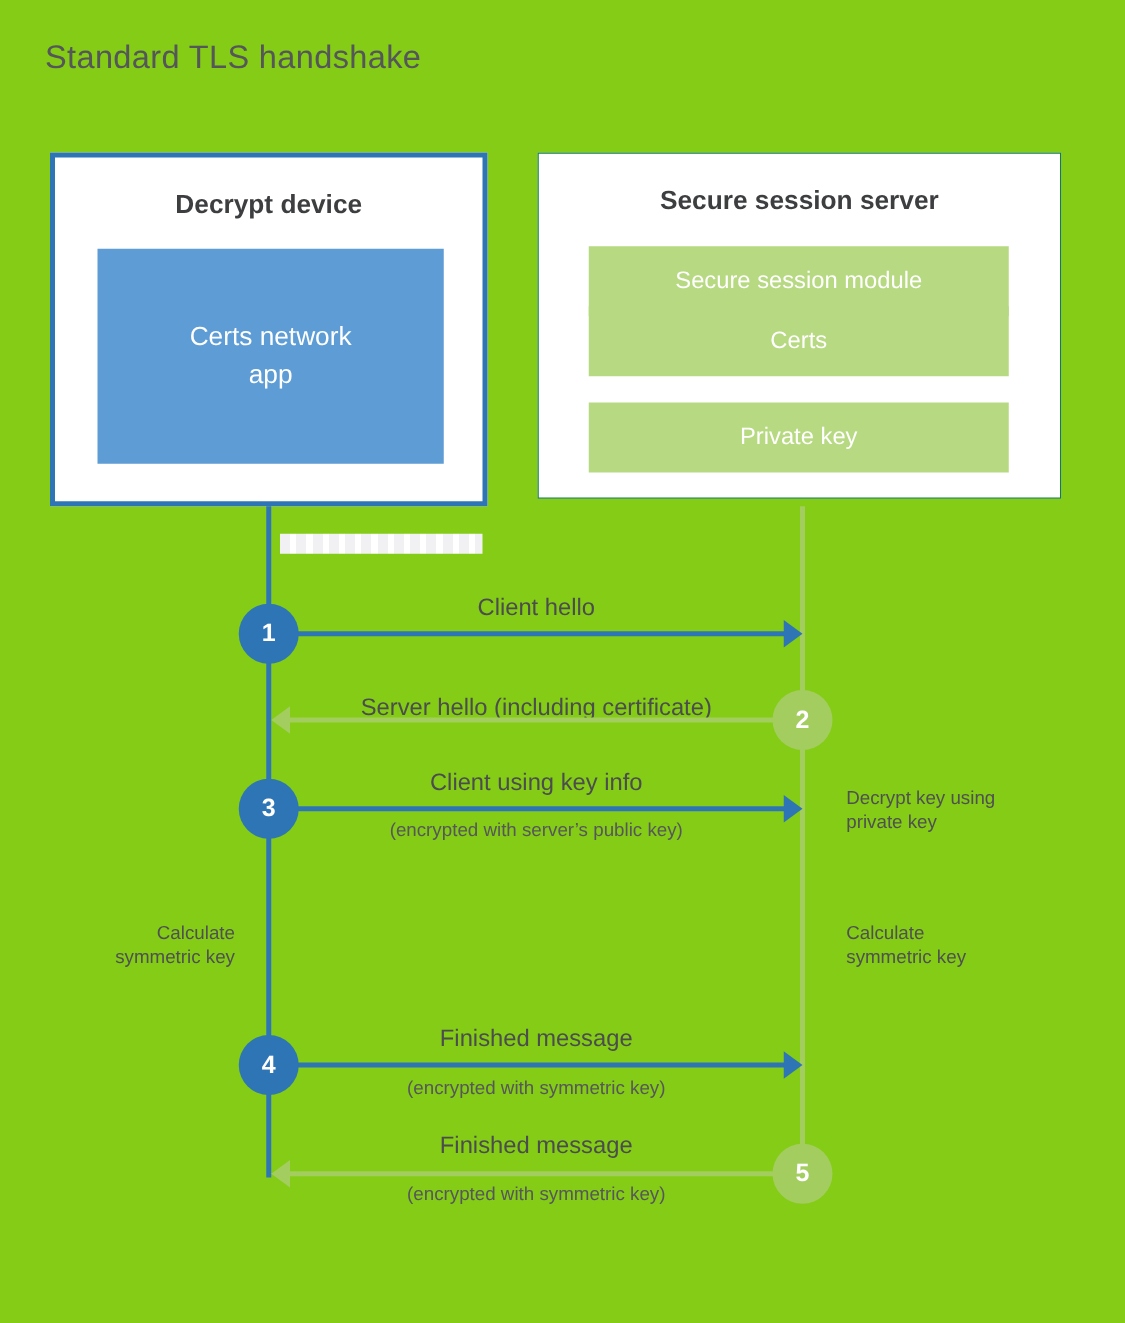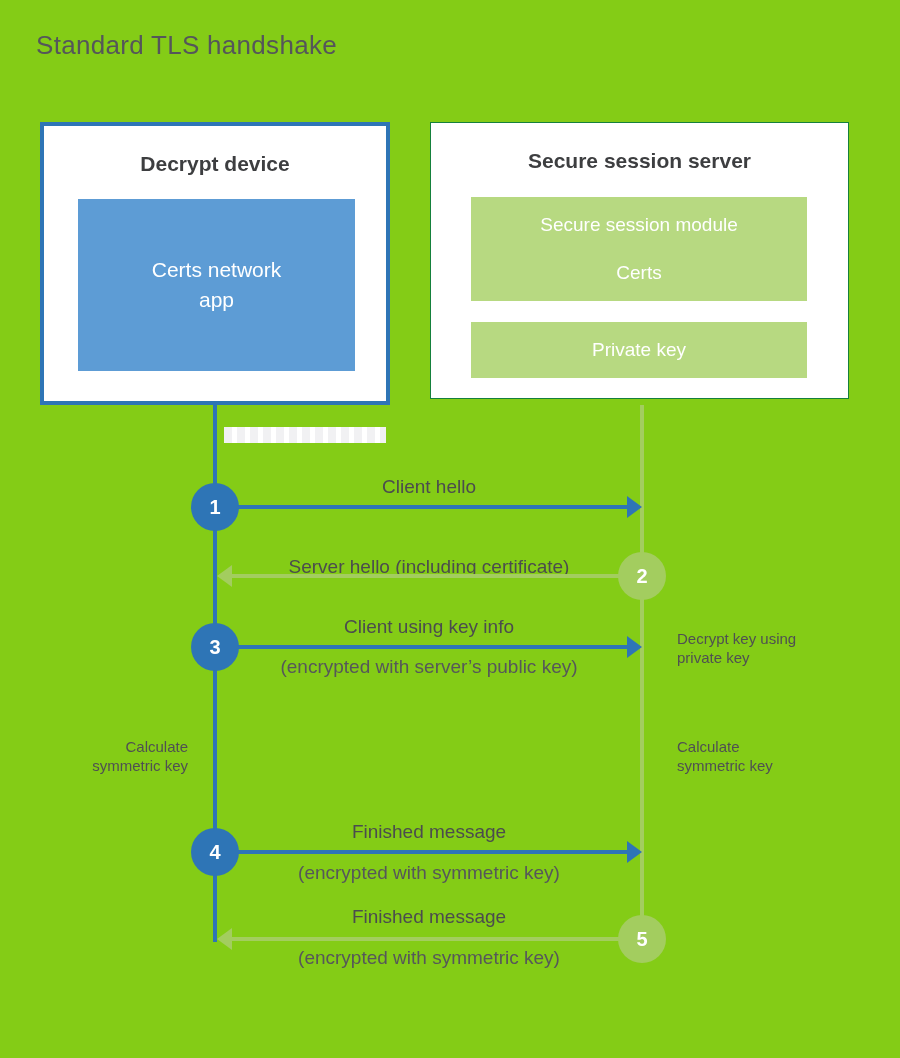--- a/index.html
+++ b/index.html
@@ -106,21 +106,21 @@
     position: absolute;
     left: 214px; width: 430px;
     text-align: center;
     font-size: 19px;
     color: #4b4c4e;
   }
   .msg-sub {
     position: absolute;
     left: 214px; width: 430px;
     text-align: center;
-    font-size: 19px;
+    font-size: 15px;
     color: #56575a;
   }
   .annotation {
     position: absolute;
     font-size: 15px;
     color: #4f5052;
     line-height: 1.25;
     white-space: pre-line;
   }
   .annotation.left-side  { left: 30px; width: 158px; text-align: right; }

